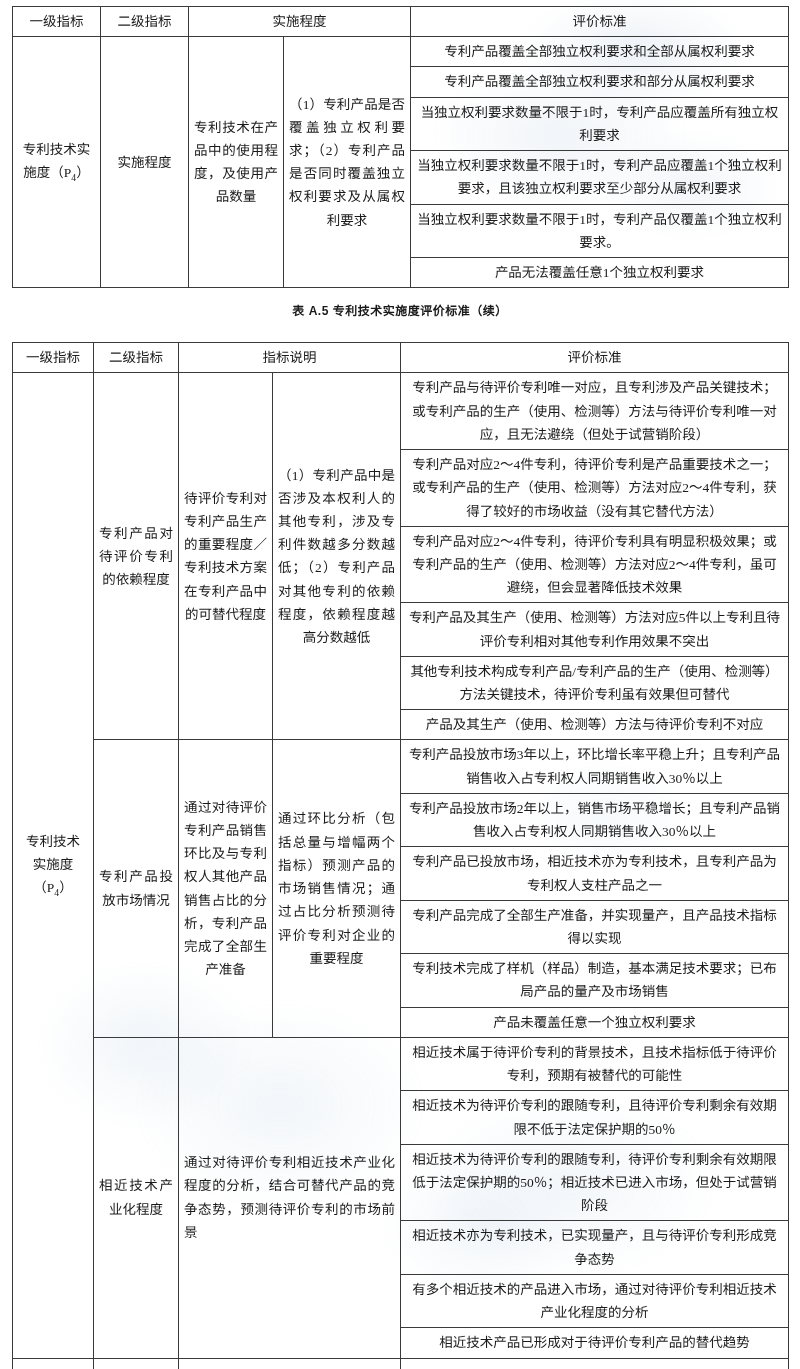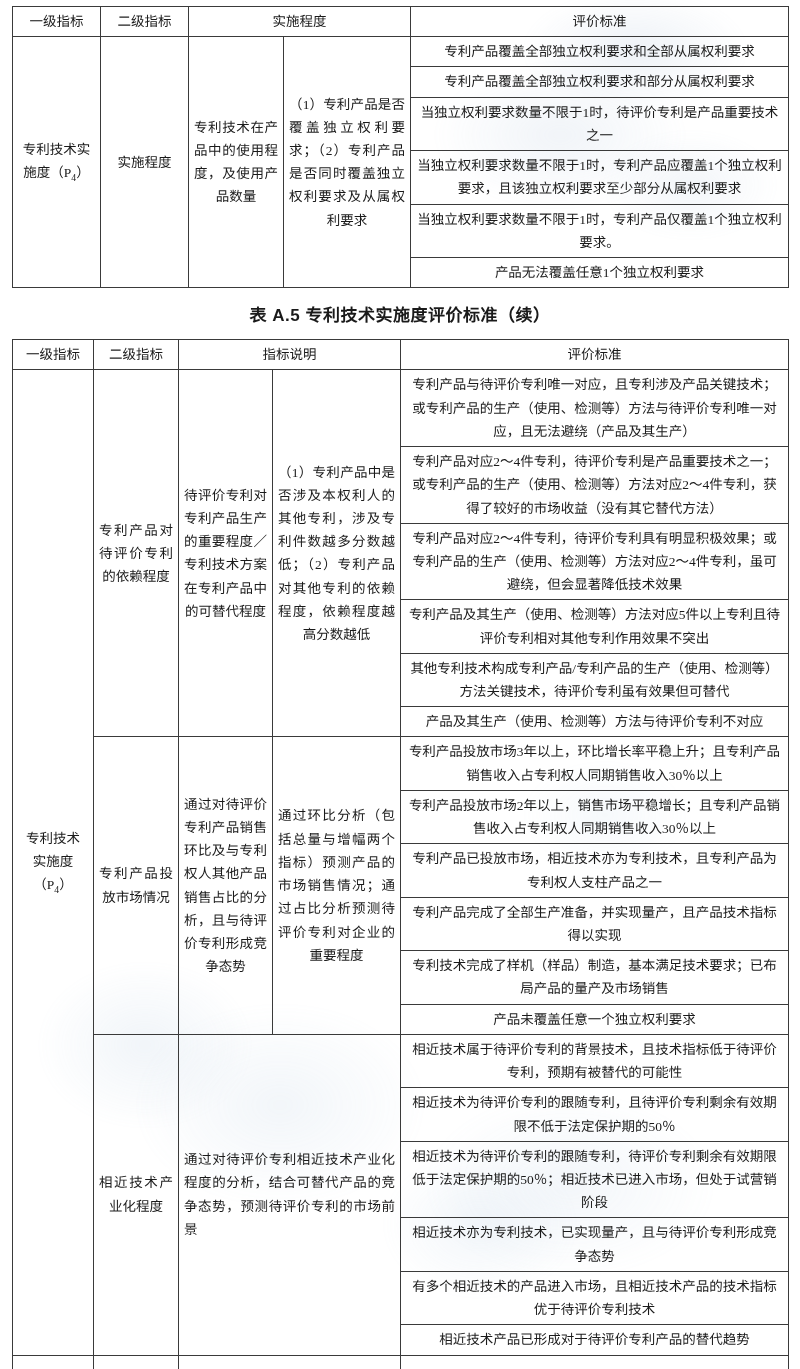--- a/index.html
+++ b/index.html
@@ -69,24 +69,24 @@
   .hdr { text-align: center; font-size: 14px; padding: 5px 4px; }
   .ctr  { text-align: center; }
   .just { text-align: justify; text-align-last: left; }
   .j-ctr { text-align: justify; text-align-last: center; }
   .crit { text-align: center; font-size: 13.5px; line-height: 1.74; padding: 4px 6px; }
 
   .caption {
     position: relative;
     z-index: 1;
     text-align: center;
-    font-size: 17px;
+    font-size: 12px;
     font-weight: bold;
     letter-spacing: .5px;
-    margin: 13px 0 13px 0;
+    margin: 13px 0 24px 0;
     font-family: "Liberation Sans", "DejaVu Sans", sans-serif;
   }
   sub { font-size: 72%; }
   .spacer-row td { border: 1px solid #3a3a3a; height: 14px; }
 </style>
 </head>
 <body>
 
 <div class="page">
 
@@ -122,21 +122,21 @@
         </td>
         <td class="ctr" rowspan="6">实施程度</td>
         <td class="j-ctr" rowspan="6">专利技术在产品中的使用程度，及使用产品数量</td>
         <td class="j-ctr" rowspan="6">（1）专利产品是否覆盖独立权利要求；（2）专利产品是否同时覆盖独立权利要求及从属权利要求</td>
         <td class="crit">专利产品覆盖全部独立权利要求和全部从属权利要求</td>
       </tr>
       <tr>
         <td class="crit">专利产品覆盖全部独立权利要求和部分从属权利要求</td>
       </tr>
       <tr>
-        <td class="crit">当独立权利要求数量不限于1时，待评价专利是产品重要技术之一</td>
+        <td class="crit">当独立权利要求数量不限于1时，专利产品应覆盖所有独立权利要求</td>
       </tr>
       <tr>
         <td class="crit">当独立权利要求数量不限于1时，专利产品应覆盖1个独立权利要求，且该独立权利要求至少部分从属权利要求</td>
       </tr>
       <tr>
         <td class="crit">当独立权利要求数量不限于1时，专利产品仅覆盖1个独立权利要求。</td>
       </tr>
       <tr>
         <td class="crit">产品无法覆盖任意1个独立权利要求</td>
       </tr>
@@ -163,41 +163,41 @@
     </thead>
     <tbody>
 
       <tr>
         <td class="ctr" rowspan="18">
           <span>专利技术<br>实施度<br>（P<sub>4</sub>）</span>
         </td>
         <td class="j-ctr" rowspan="6">专利产品对待评价专利的依赖程度</td>
         <td class="j-ctr" rowspan="6">待评价专利对专利产品生产的重要程度／专利技术方案在专利产品中的可替代程度</td>
         <td class="j-ctr" rowspan="6">（1）专利产品中是否涉及本权利人的其他专利，涉及专利件数越多分数越低；（2）专利产品对其他专利的依赖程度，依赖程度越高分数越低</td>
-        <td class="crit">专利产品与待评价专利唯一对应，且专利涉及产品关键技术；或专利产品的生产（使用、检测等）方法与待评价专利唯一对应，且无法避绕（产品及其生产）</td>
+        <td class="crit">专利产品与待评价专利唯一对应，且专利涉及产品关键技术；或专利产品的生产（使用、检测等）方法与待评价专利唯一对应，且无法避绕（但处于试营销阶段）</td>
       </tr>
       <tr>
         <td class="crit">专利产品对应2～4件专利，待评价专利是产品重要技术之一；或专利产品的生产（使用、检测等）方法对应2～4件专利，获得了较好的市场收益（没有其它替代方法）</td>
       </tr>
       <tr>
         <td class="crit">专利产品对应2～4件专利，待评价专利具有明显积极效果；或专利产品的生产（使用、检测等）方法对应2～4件专利，虽可避绕，但会显著降低技术效果</td>
       </tr>
       <tr>
         <td class="crit">专利产品及其生产（使用、检测等）方法对应5件以上专利且待评价专利相对其他专利作用效果不突出</td>
       </tr>
       <tr>
         <td class="crit">其他专利技术构成专利产品/专利产品的生产（使用、检测等）方法关键技术，待评价专利虽有效果但可替代</td>
       </tr>
       <tr>
         <td class="crit">产品及其生产（使用、检测等）方法与待评价专利不对应</td>
       </tr>
 
       <tr>
         <td class="j-ctr" rowspan="6">专利产品投放市场情况</td>
-        <td class="j-ctr" rowspan="6">通过对待评价专利产品销售环比及与专利权人其他产品销售占比的分析，且与待评价专利形成竞争态势</td>
+        <td class="j-ctr" rowspan="6">通过对待评价专利产品销售环比及与专利权人其他产品销售占比的分析，专利产品完成了全部生产准备</td>
         <td class="j-ctr" rowspan="6">通过环比分析（包括总量与增幅两个指标）预测产品的市场销售情况；通过占比分析预测待评价专利对企业的重要程度</td>
         <td class="crit">专利产品投放市场3年以上，环比增长率平稳上升；且专利产品销售收入占专利权人同期销售收入30％以上</td>
       </tr>
       <tr>
         <td class="crit">专利产品投放市场2年以上，销售市场平稳增长；且专利产品销售收入占专利权人同期销售收入30％以上</td>
       </tr>
       <tr>
         <td class="crit">专利产品已投放市场，相近技术亦为专利技术，且专利产品为专利权人支柱产品之一</td>
       </tr>
       <tr>
@@ -218,21 +218,21 @@
       <tr>
         <td class="crit">相近技术为待评价专利的跟随专利，且待评价专利剩余有效期限不低于法定保护期的50％</td>
       </tr>
       <tr>
         <td class="crit">相近技术为待评价专利的跟随专利，待评价专利剩余有效期限低于法定保护期的50％；相近技术已进入市场，但处于试营销阶段</td>
       </tr>
       <tr>
         <td class="crit">相近技术亦为专利技术，已实现量产，且与待评价专利形成竞争态势</td>
       </tr>
       <tr>
-        <td class="crit">有多个相近技术的产品进入市场，且相近技术产品的技术指标优于待评价专利技术</td>
+        <td class="crit">有多个相近技术的产品进入市场，通过对待评价专利相近技术产业化程度的分析</td>
       </tr>
       <tr>
         <td class="crit">相近技术产品已形成对于待评价专利产品的替代趋势</td>
       </tr>
 
       <tr class="spacer-row">
         <td></td>
         <td></td>
         <td colspan="2"></td>
         <td></td>

